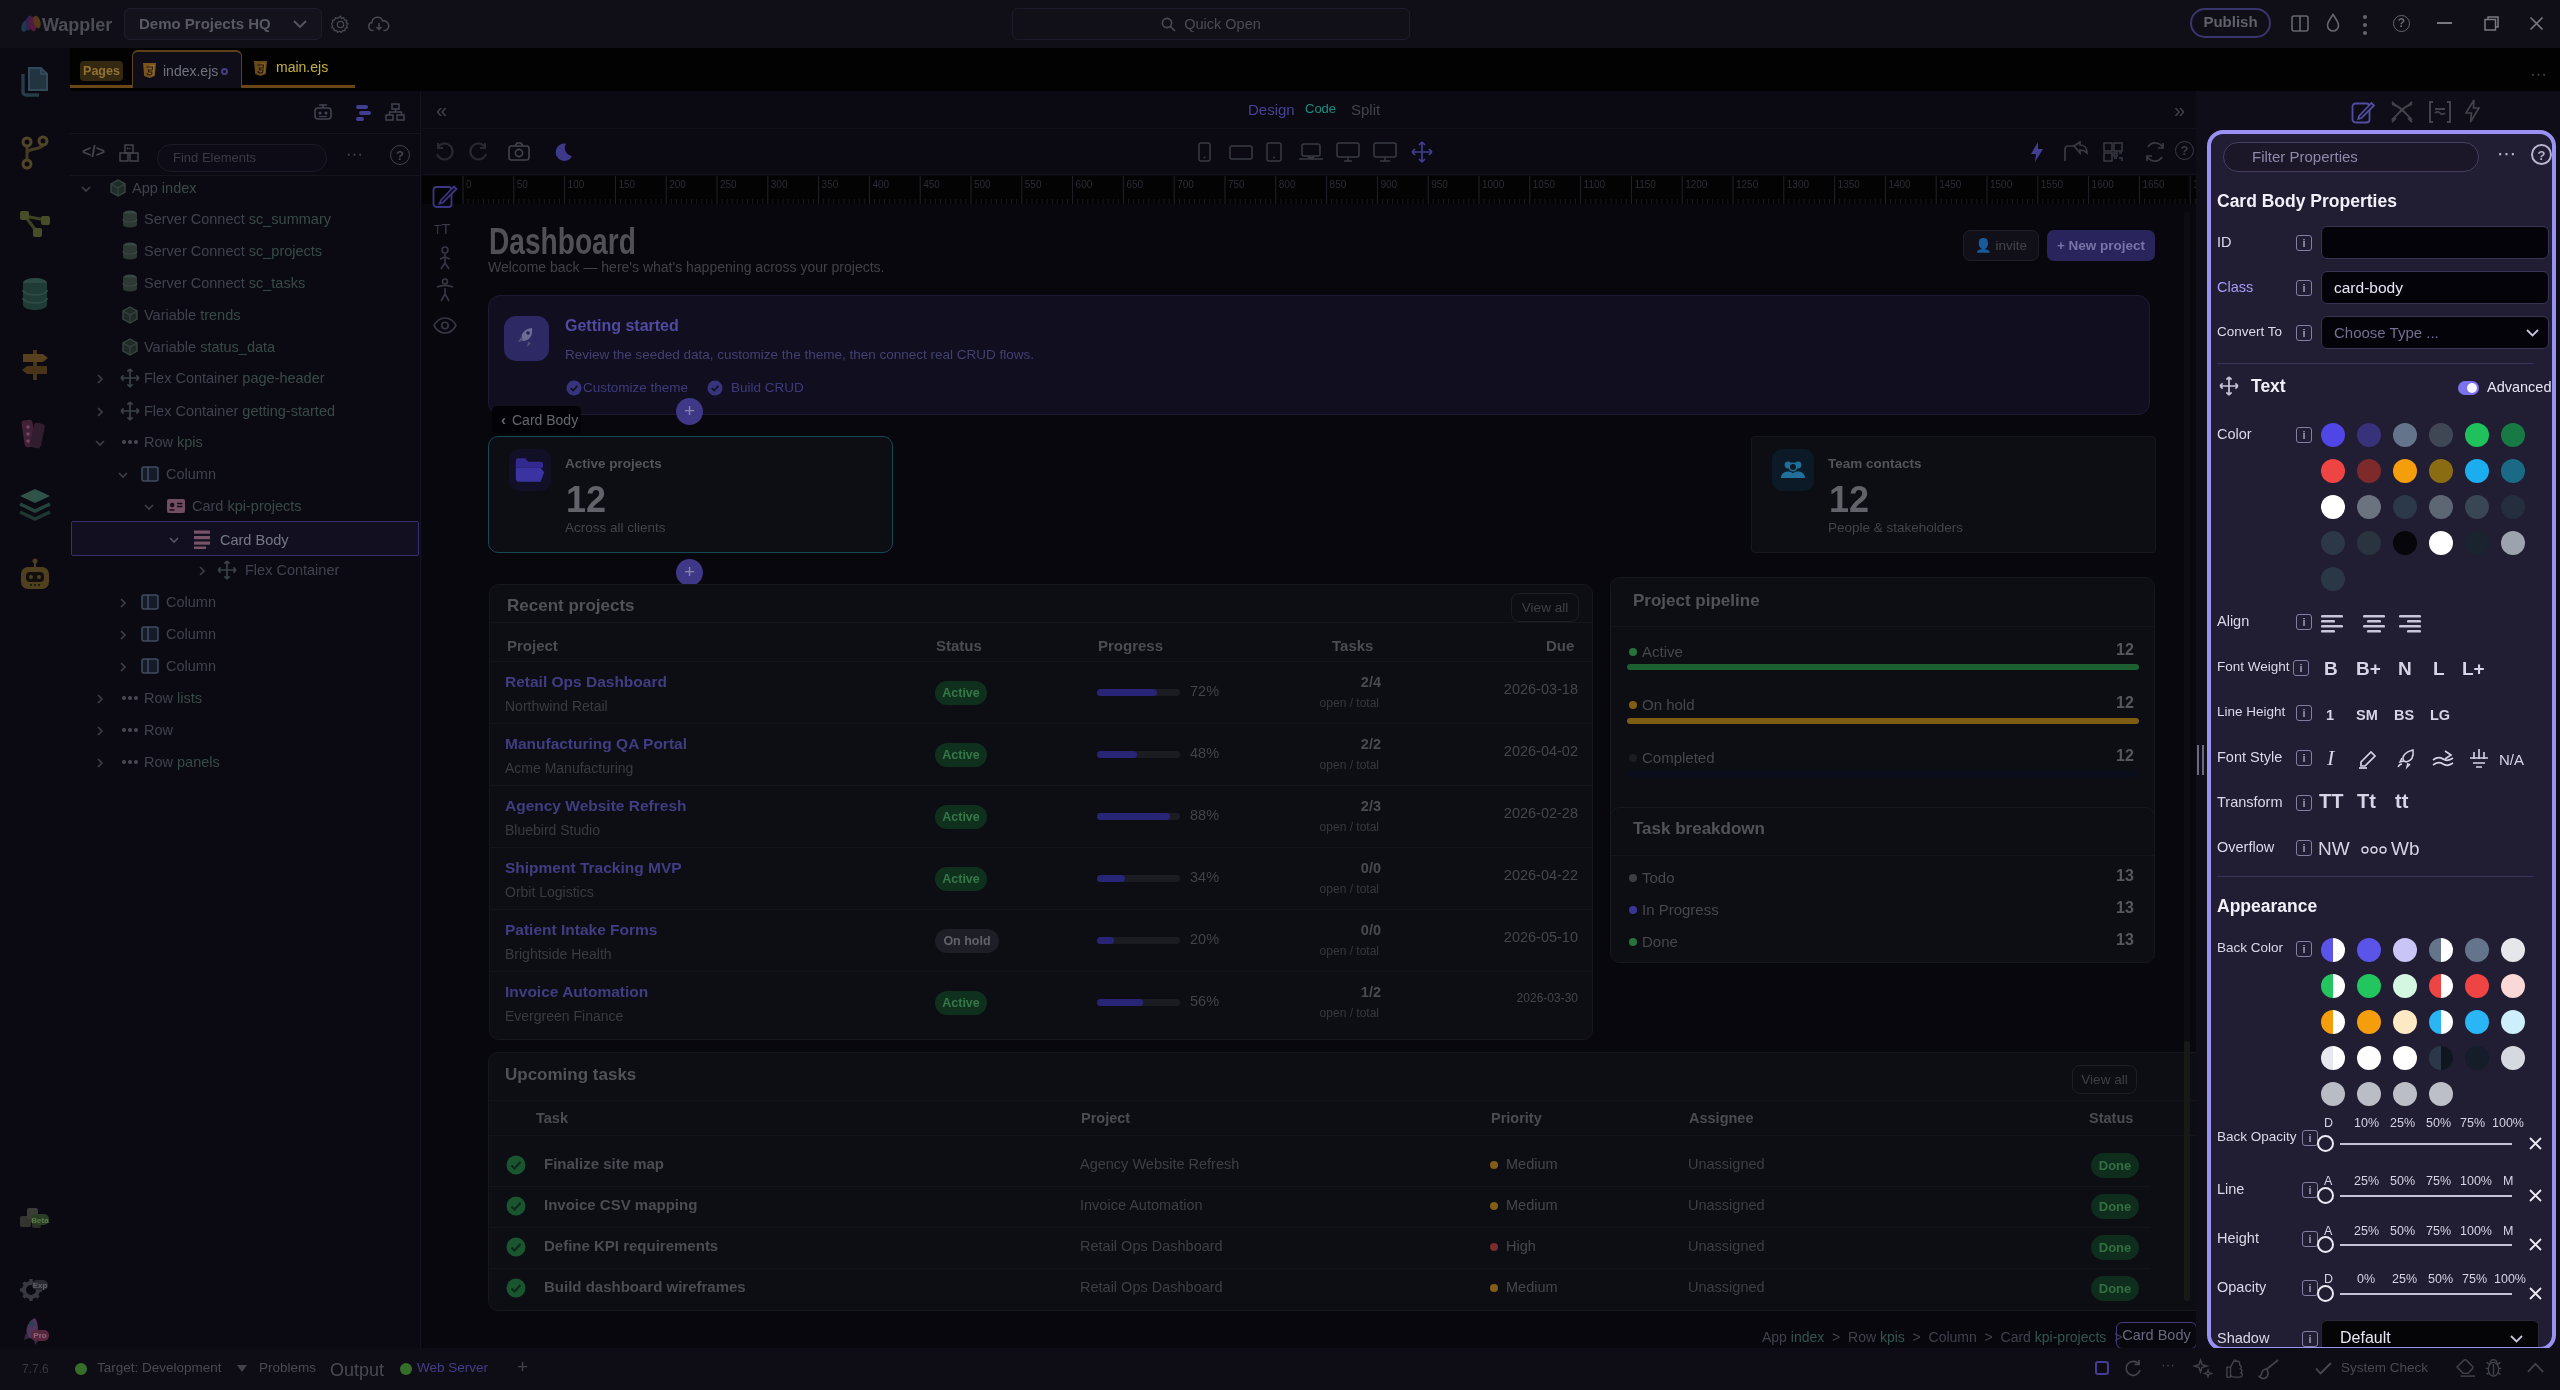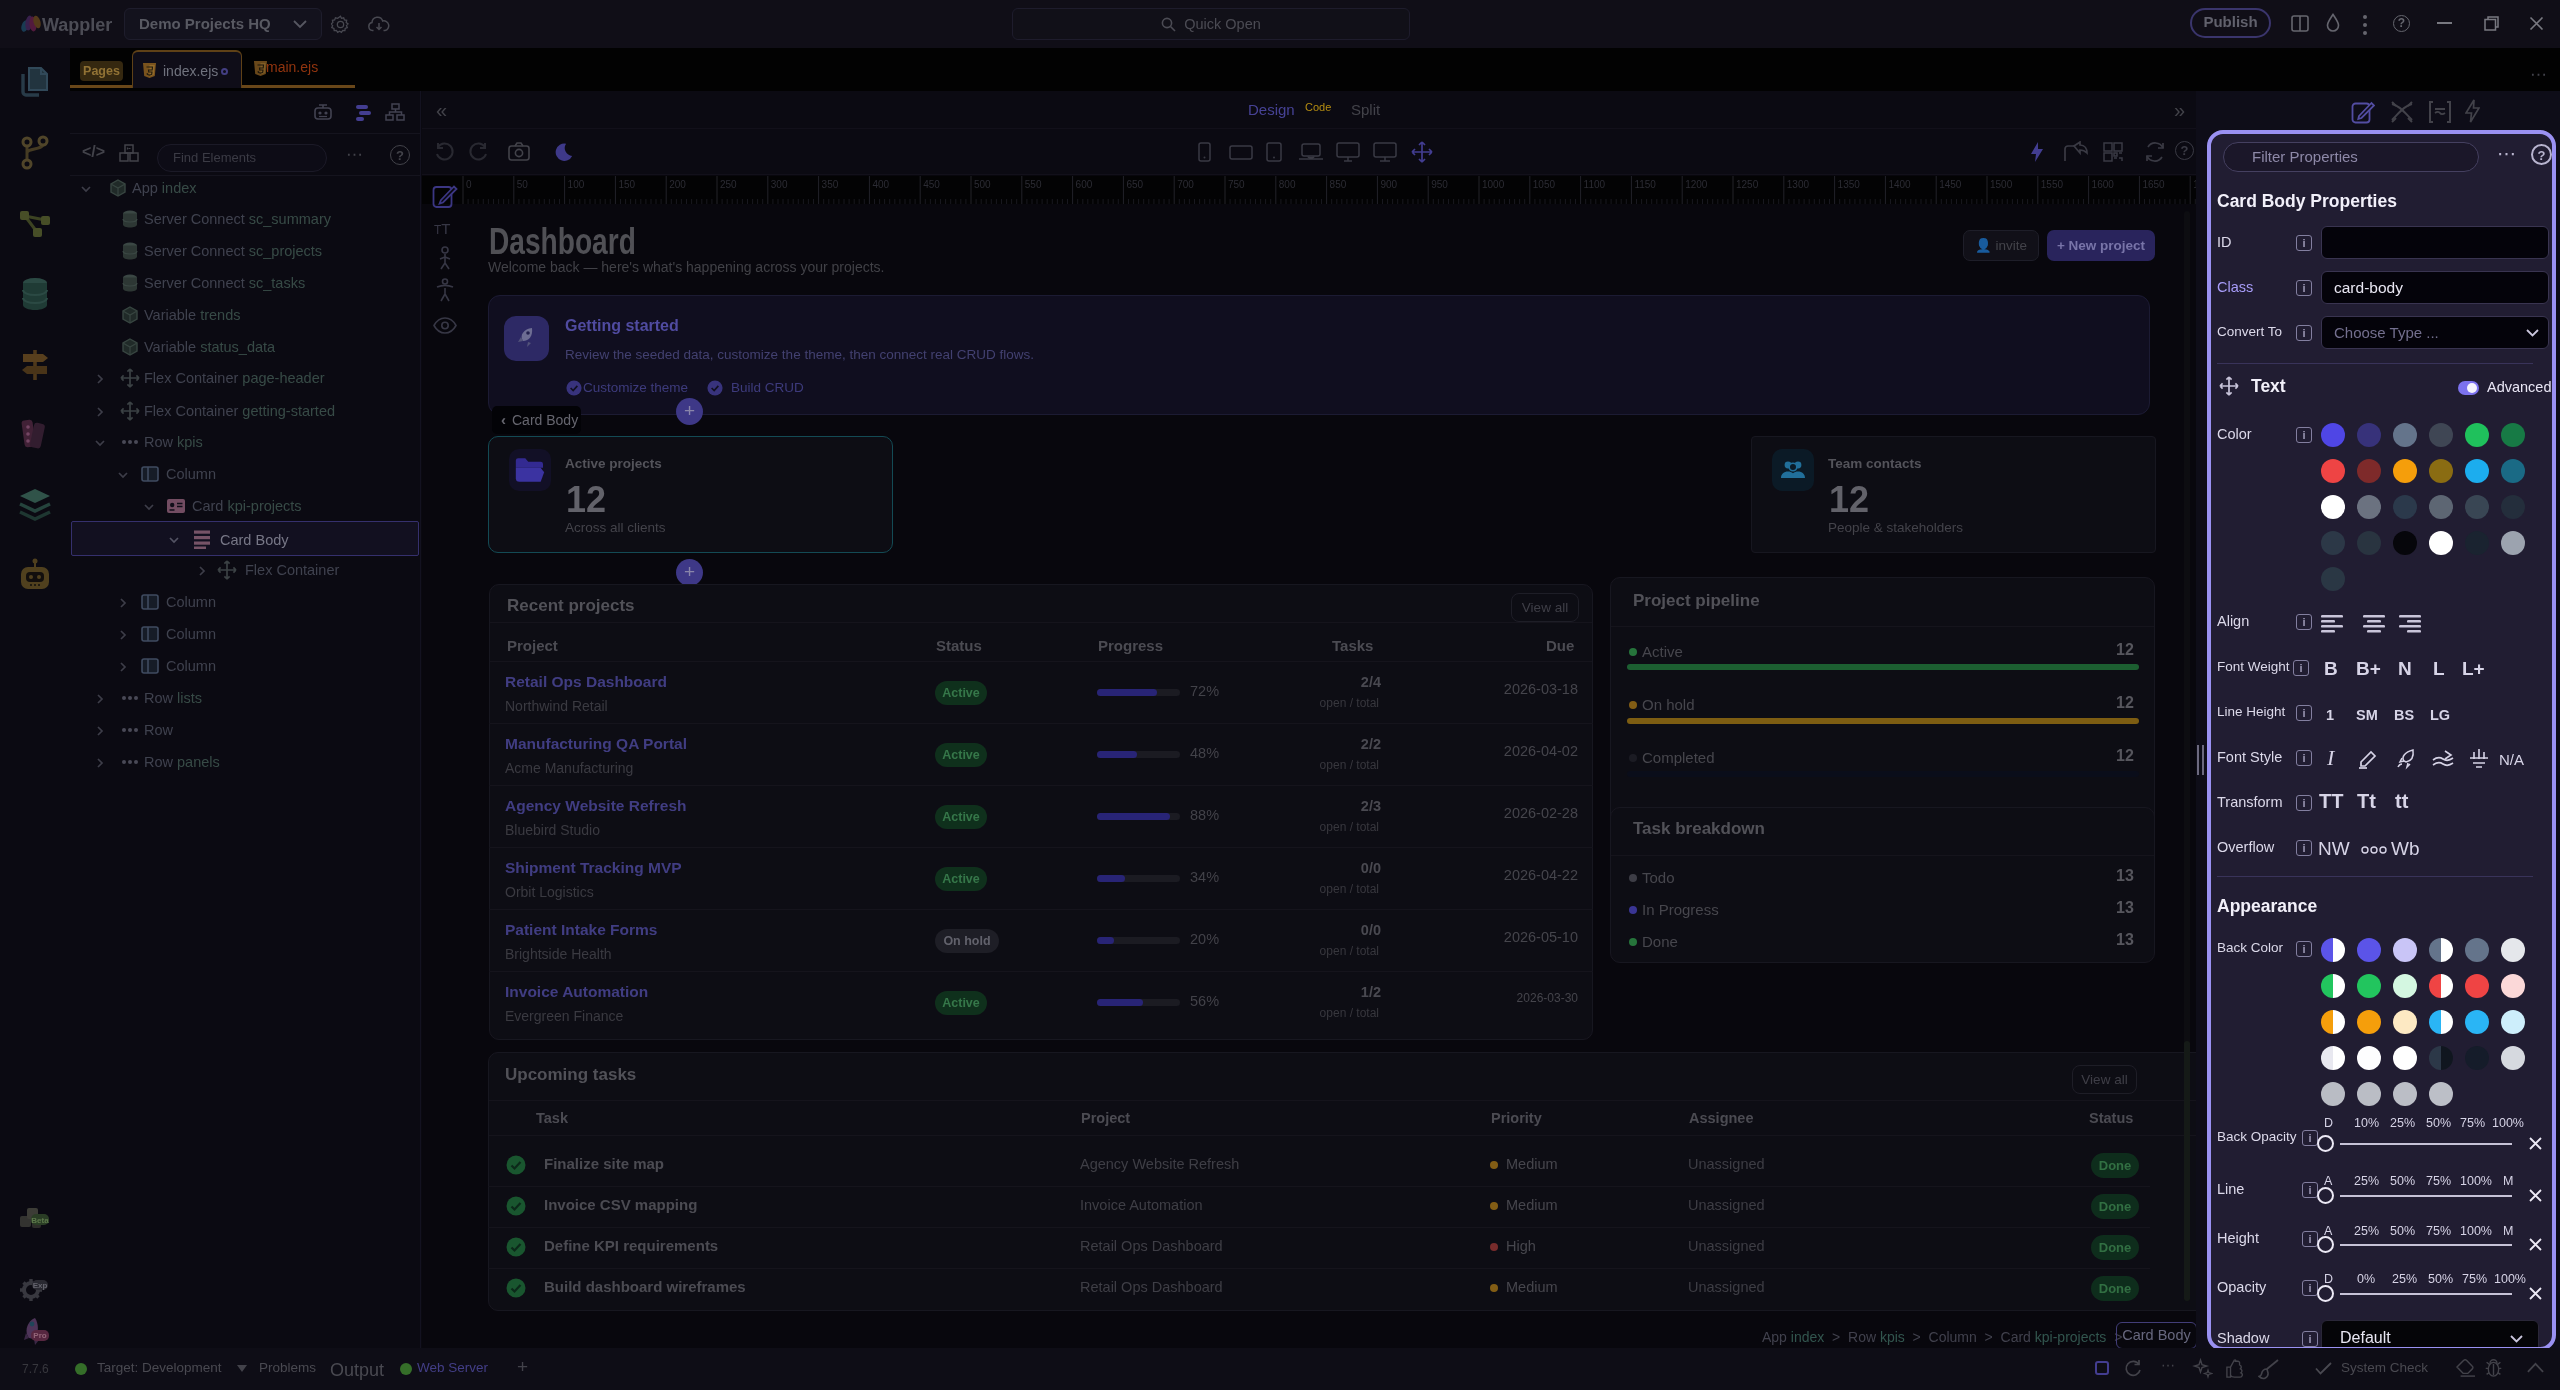--- a/index.html
+++ b/index.html
@@ -147,21 +147,21 @@
         <path d="M3.5 4h6l-.3 3H5.5l.2 2h3.3l-.3 2.4-2.2.7-2.2-.7-.1-1.4" stroke="#2a2212" stroke-width="1.1" fill="none"></path>
       </svg>
     <div class="tabtxt" style="left:30px;color:#8f92a2">index.ejs</div>
     <div class="abs" style="left:88px;top:16px;width:7px;height:7px;border:2px solid #564fae;border-radius:50%"></div>
   </div>
   <svg class="abs shield" style="left:184px;top:13px" viewBox="0 0 13 15">
       <path d="M0 0h13l-1.2 13L6.5 15 1.2 13z" fill="#8a5c1c"></path>
       <path d="M6.5 2v11.4l4.2-1.5L11.7 2z" fill="#a8772a"></path>
       <path d="M3.5 4h6l-.3 3H5.5l.2 2h3.3l-.3 2.4-2.2.7-2.2-.7-.1-1.4" stroke="#241d0f" stroke-width="1.1" fill="none"></path>
     </svg>
-  <div class="tabtxt" style="left:196px;color:#c2410c">main.ejs</div>
+  <div class="tabtxt" style="left:206px;color:#fde047">main.ejs</div>
   <div class="abs" style="left:2460px;top:16px;color:#55555f;font-size:17px;letter-spacing:2px">⋯</div>
 </div>
 <div id="leftstrip" class="dim">
 
   <svg class="lsicon" style="top:14px" viewBox="0 0 40 40">
       <path d="M8 12v18a3 3 0 0 0 3 3h13" stroke="#3a5a6e" stroke-width="3.4" fill="none"></path>
       <path d="M14 6h12l6 6v16H14z" fill="#31505f" stroke="#47708a" stroke-width="2"></path>
       <path d="M26 6v6h6" fill="none" stroke="#47708a" stroke-width="2"></path>
     </svg>
 
@@ -464,21 +464,21 @@
         <circle cx="16" cy="10" r="2" fill="#5e5e70"></circle>
       </svg>
       <span class="abs" style="left:50px;top:1px">Row <span class="val">panels</span></span>
     </div>
 </div>
 <div id="canvas" class="dim">
 
   <div class="cv-row" style="top:0;height:38px;border-bottom:1px solid #171522">
     <div class="abs" style="left:14px;top:8px;color:#55555f;font-size:20px">«</div>
     <div class="abs" style="left:826px;top:10px;font-size:15px;color:#5a54c8">Design</div>
-    <div class="abs" style="left:883px;top:10px;font-size:11px;color:#eab308">Code</div>
+    <div class="abs" style="left:883px;top:10px;font-size:13px;color:#14b8a6">Code</div>
     <div class="abs" style="left:929px;top:10px;font-size:15px;color:#55555f">Split</div>
     <div class="abs" style="left:1752px;top:8px;color:#55555f;font-size:20px">»</div>
   </div>
 
   <div class="cv-row" style="top:38px;height:46px;border-bottom:1px solid #171522">
     <svg class="abs" style="left:12px;top:12px" width="21" height="21" viewBox="0 0 21 21">
         <path d="M4 6a8 8 0 1 1-1 7" stroke="#34343f" stroke-width="2" fill="none"></path>
         <path d="M4 2v5h5" stroke="#34343f" stroke-width="2" fill="none"></path>
       </svg>
     <svg class="abs" style="left:46px;top:12px" width="21" height="21" viewBox="0 0 21 21">

